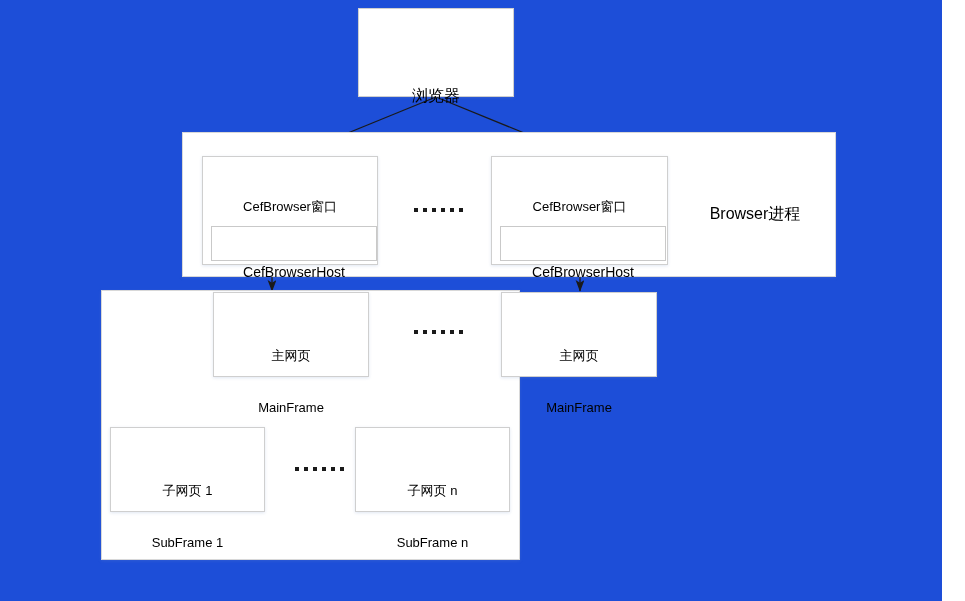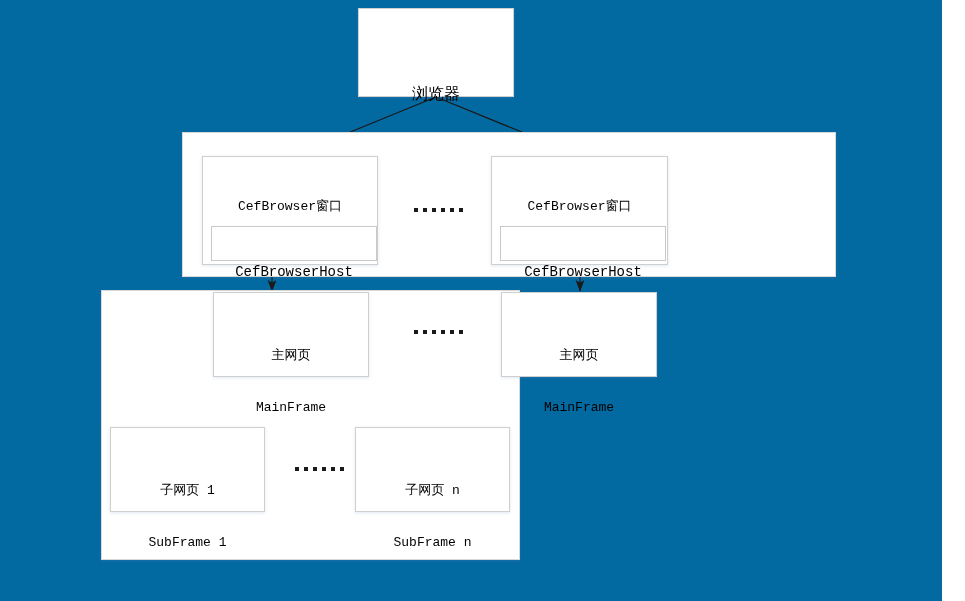--- a/index.html
+++ b/index.html
@@ -9,23 +9,22 @@
     background: #ffffff;
   }
   body {
     font-family: "Liberation Sans", "DejaVu Sans", sans-serif;
     color: #1a1a1a;
   }
   #canvas {
     position: relative;
     width: 942px;
     height: 601px;
-    background: #0369a1;
+    background: #1d4ed8;
     overflow: hidden;
-    font-family: Liberation Mono, monospace;
   }
 
   
   .box {
     position: absolute;
     background: #ffffff;
     border: 1px solid #cfcfcf;
     box-shadow: 0 1px 3px rgba(120,150,200,0.22);
     box-sizing: border-box;
   }
@@ -120,20 +119,21 @@
     <line x1="290" y1="378" x2="424" y2="427" stroke="#1a1a1a" stroke-width="1.3" marker-end="url(#ah)"></line>
   </svg>
 
   <div class="box" style="left:358px; top:8px; width:156px; height:89px;"></div>
   <div class="label" style="left:358px; top:43px; width:156px; font-size:16px;">
     <span class="l1">浏览器</span>
   </div>
 
   <div class="container-box" style="left:182px; top:132px; width:654px; height:145px;"></div>
 
+  <div class="proc-label" style="left:690px; top:204px; width:130px;">Browser进程</div>
 
   <div class="box" style="left:202px; top:156px; width:176px; height:109px;"></div>
   <div class="label" style="left:202px; top:198px; width:176px;">CefBrowser窗口</div>
   <div class="inner-box" style="left:211px; top:226px; width:166px; height:35px;"></div>
   <div class="label" style="left:211px; top:226px; width:166px; font-size:14px;">
     <span class="l1">CefBrowserHost</span>
     <span class="l2">窗口操作对象</span>
   </div>
 
   <div class="ellipsis" style="left:414px; top:208px;">

